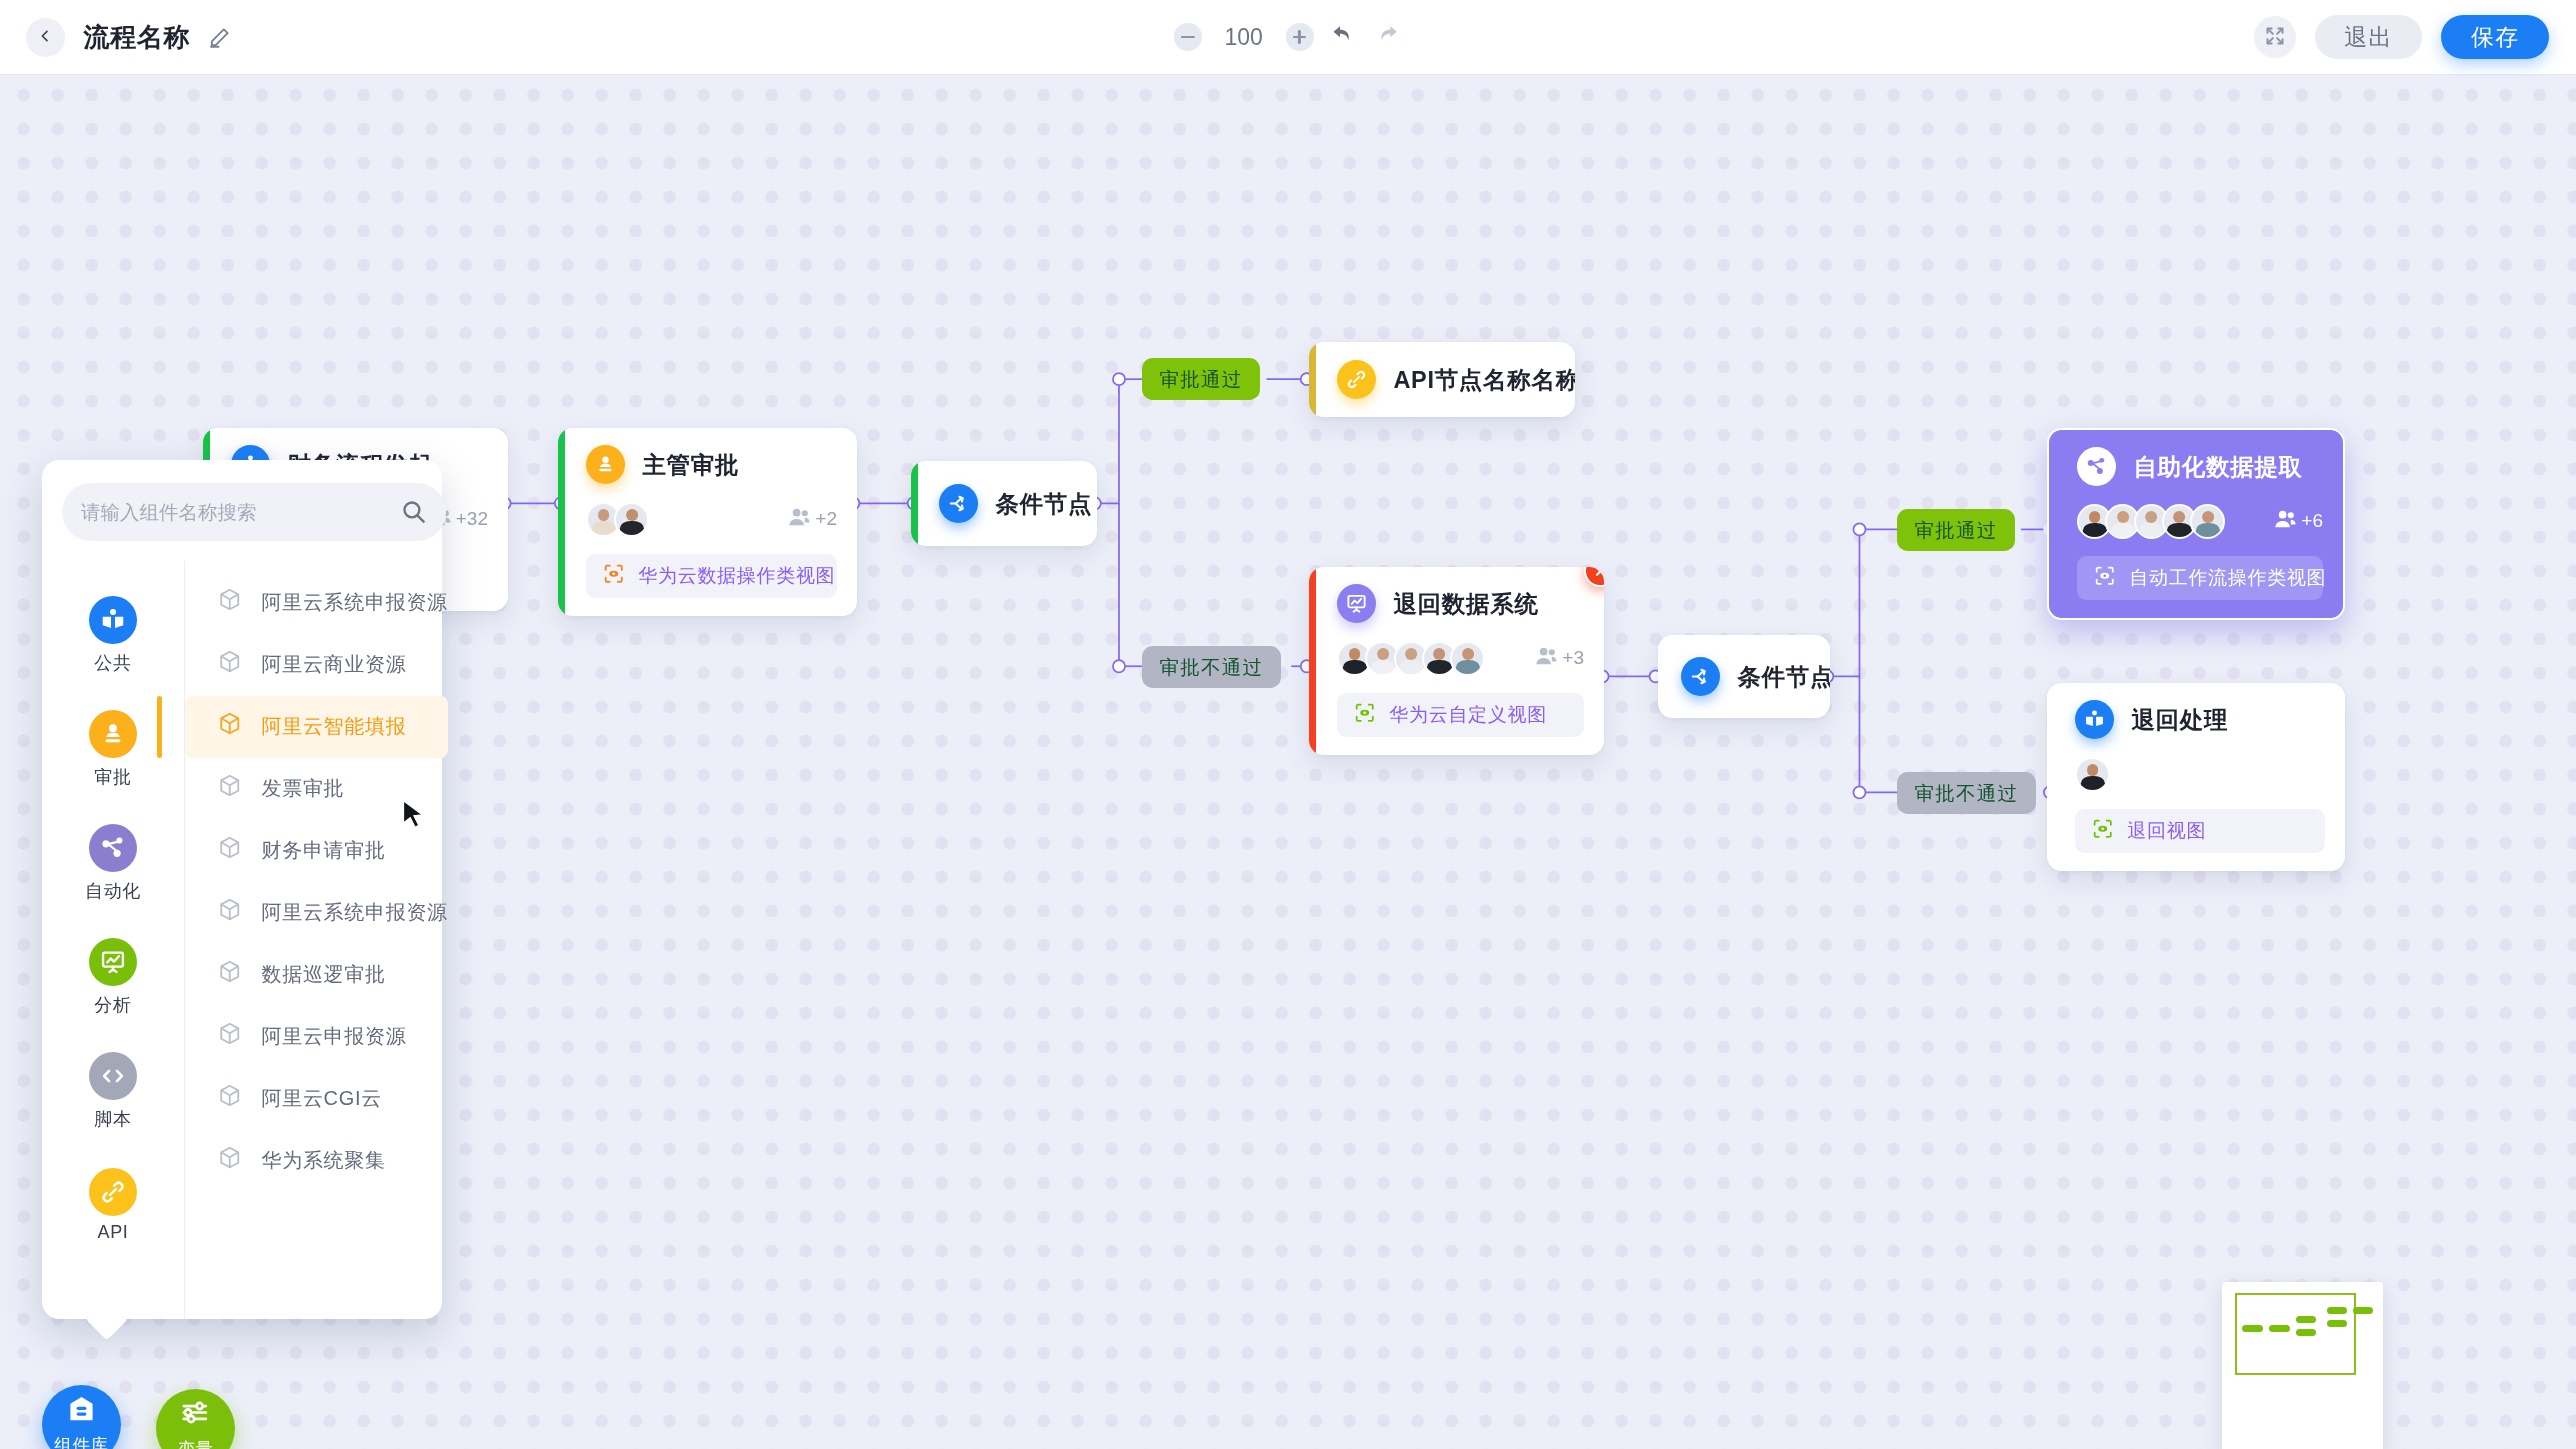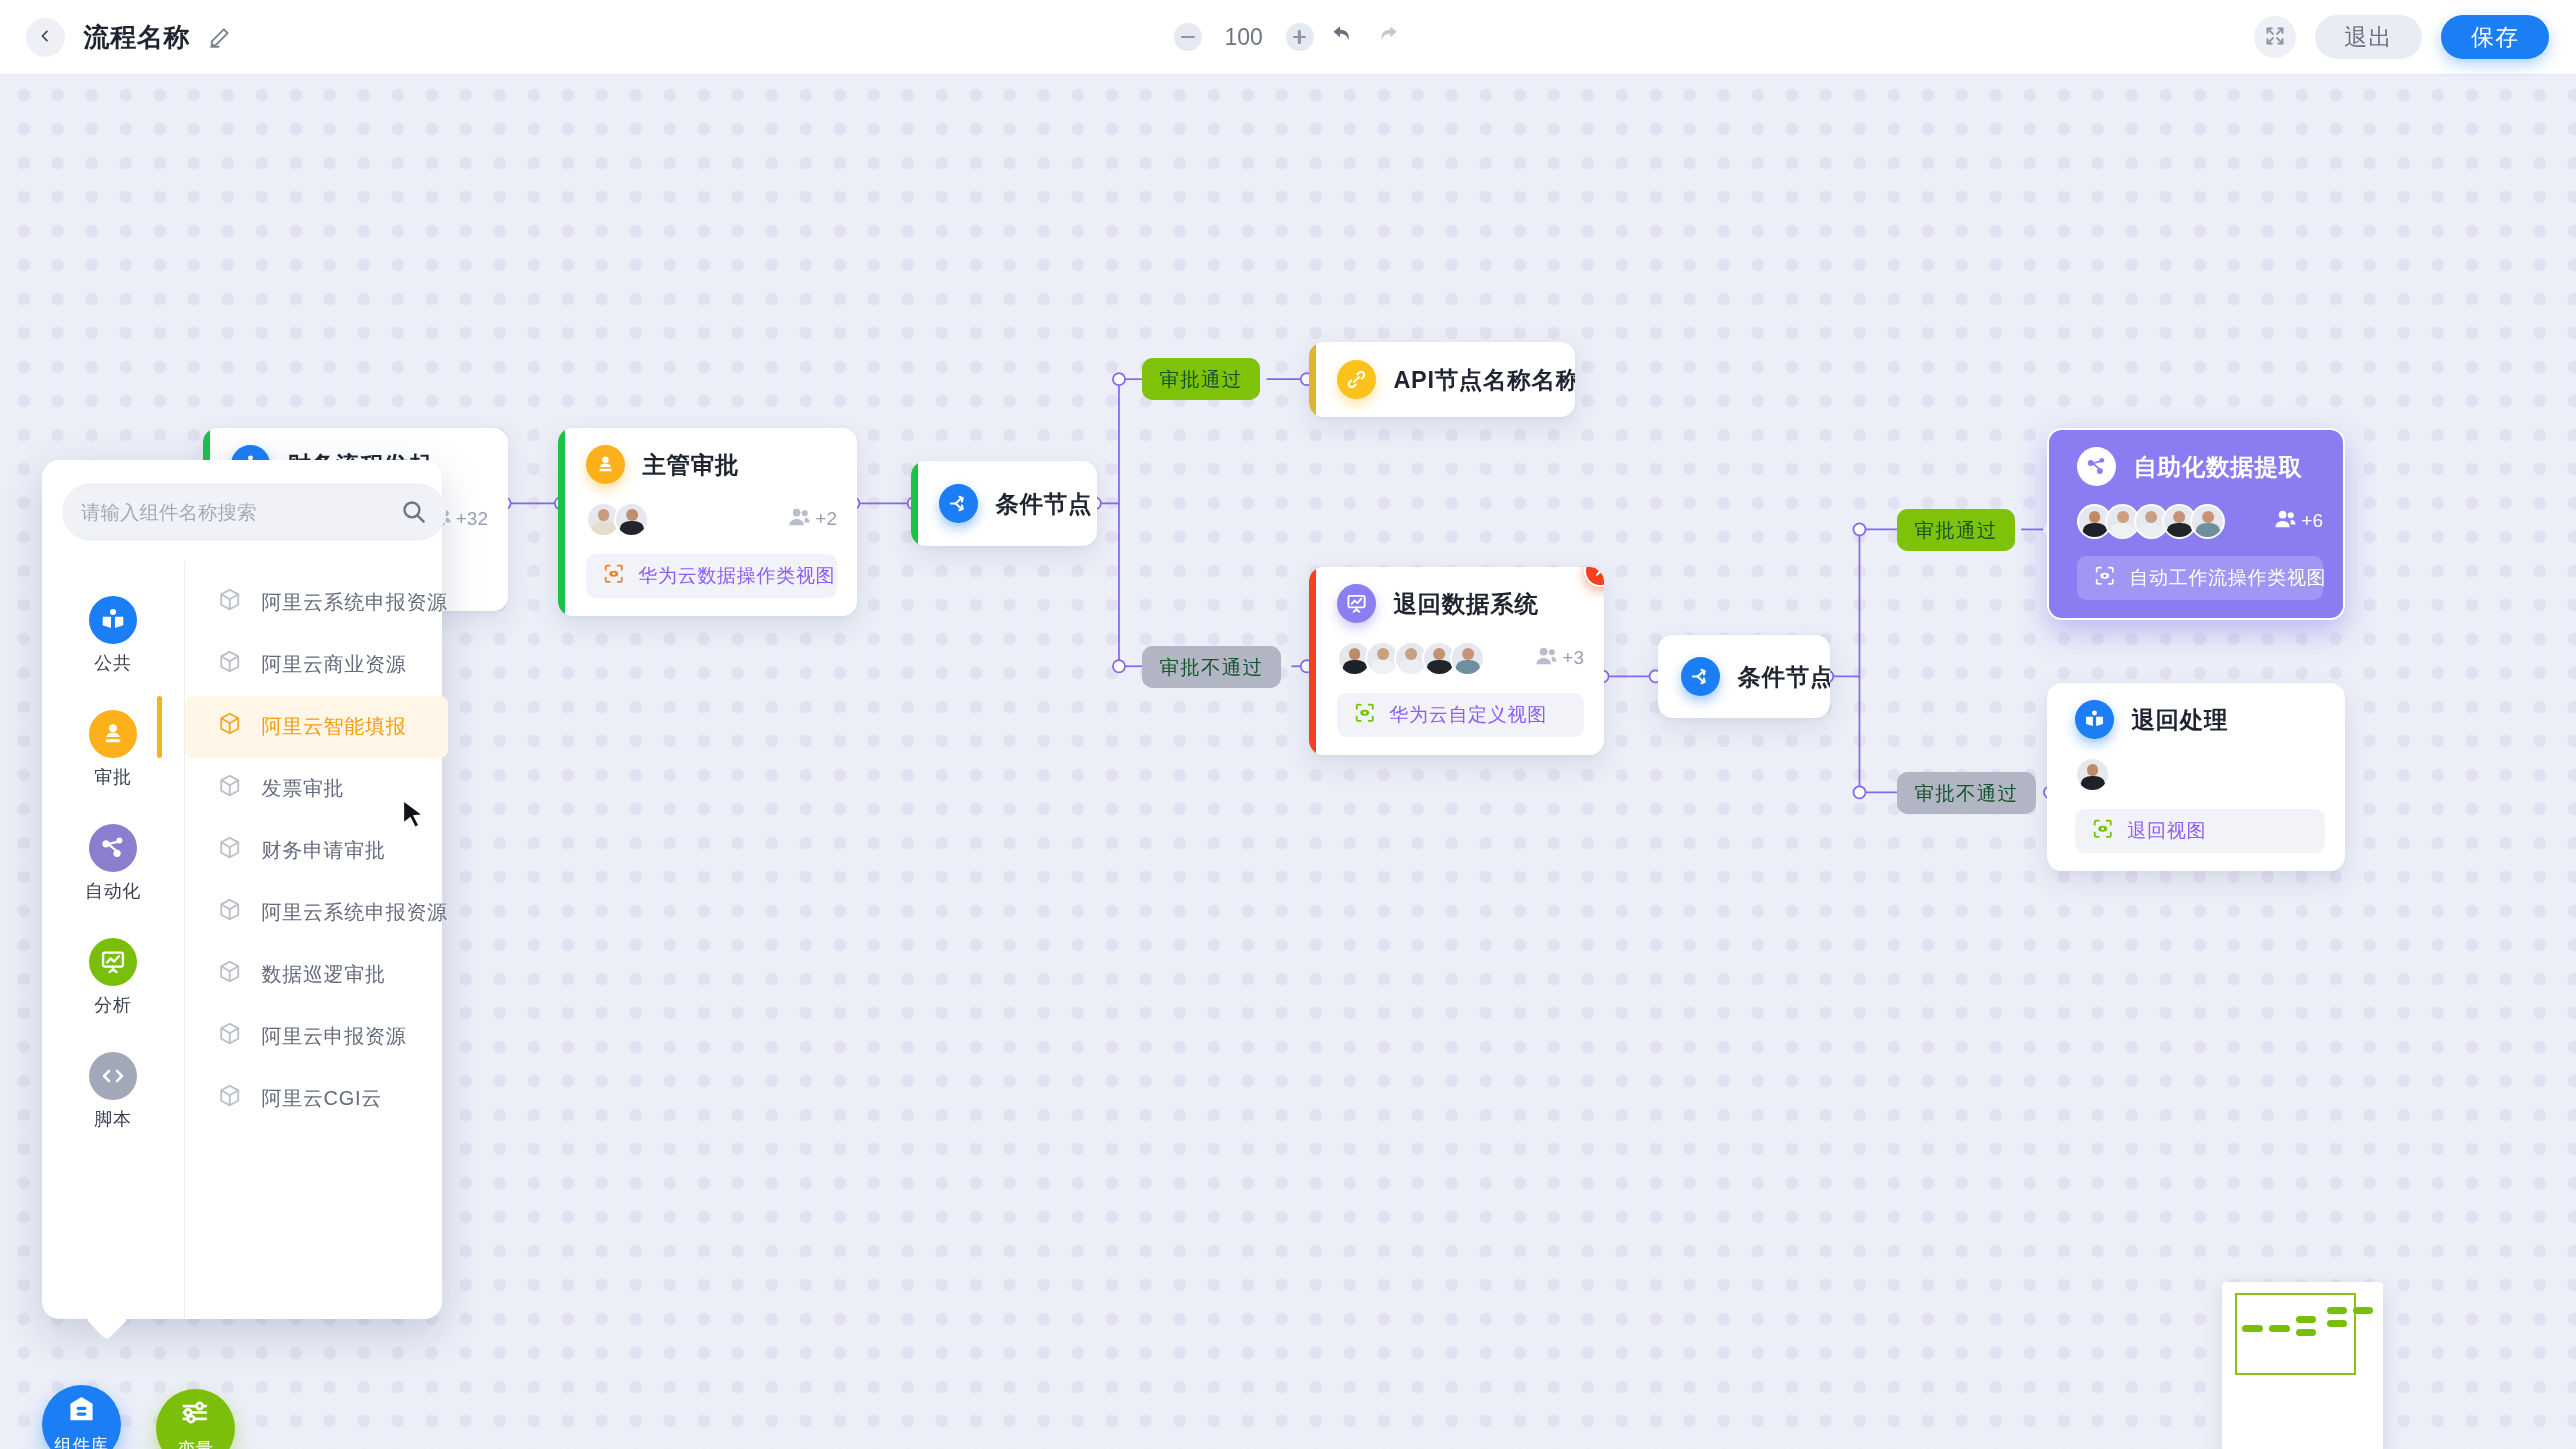--- a/index.html
+++ b/index.html
@@ -679,20 +679,30 @@
         </div>
         <div class="cat">
           <div class="cic c-grey">
             <svg viewBox="0 0 24 24" fill="none" stroke="#fff" stroke-width="2.2" stroke-linecap="round" stroke-linejoin="round">
                 <polyline points="8.6 7.6 4.4 12 8.6 16.4"></polyline>
                 <polyline points="15.4 7.6 19.6 12 15.4 16.4"></polyline>
               </svg>
           </div>
           <div class="clb">脚本</div>
         </div>
+        <div class="cat">
+          <div class="cic c-yellow">
+            <svg viewBox="0 0 24 24" fill="none" stroke="#fff" stroke-width="2.1" stroke-linecap="round">
+                <path d="M9.5 14.5l5-5"></path>
+                <path d="M13 6.6l1.8-1.8a3.2 3.2 0 014.5 4.5L17.5 11"></path>
+                <path d="M11 17.4L9.2 19.2a3.2 3.2 0 01-4.5-4.5L6.5 13"></path>
+              </svg>
+          </div>
+          <div class="clb">API</div>
+        </div>
       </div>
 
       <div id="item-col">
         <div class="lib-item">
           <span><svg viewBox="0 0 24 24" fill="none" stroke="#b9bec9" stroke-width="1.7" stroke-linejoin="round">
                 <path d="M12 2.6l8 4.3v9.8l-8 4.3-8-4.3V6.9z"></path>
                 <path d="M12 11.6l8-4.7M12 11.6l-8-4.7M12 11.6v9.4"></path>
               </svg></span>
           <span>阿里云系统申报资源</span>
         </div>
@@ -744,20 +754,27 @@
                 <path d="M12 11.6l8-4.7M12 11.6l-8-4.7M12 11.6v9.4"></path>
               </svg></span>
           <span>阿里云申报资源</span>
         </div>
         <div class="lib-item">
           <span><svg viewBox="0 0 24 24" fill="none" stroke="#b9bec9" stroke-width="1.7" stroke-linejoin="round">
                 <path d="M12 2.6l8 4.3v9.8l-8 4.3-8-4.3V6.9z"></path>
                 <path d="M12 11.6l8-4.7M12 11.6l-8-4.7M12 11.6v9.4"></path>
               </svg></span>
           <span>阿里云CGI云</span>
+        </div>
+        <div class="lib-item">
+          <span><svg viewBox="0 0 24 24" fill="none" stroke="#b9bec9" stroke-width="1.7" stroke-linejoin="round">
+                <path d="M12 2.6l8 4.3v9.8l-8 4.3-8-4.3V6.9z"></path>
+                <path d="M12 11.6l8-4.7M12 11.6l-8-4.7M12 11.6v9.4"></path>
+              </svg></span>
+          <span>华为系统聚集</span>
         </div>
       </div>
     </div>
   </div>
 
   <span id="cursor-arrow">
     <svg viewBox="0 0 24 26" fill="#111418" stroke="#fff" stroke-width="1.1">
         <path d="M3 1.5l16.4 12.2-7.4.7 4.2 8.2-3.3 1.6-4.1-8.1L3 20.6z"></path>
       </svg>
   </span>

